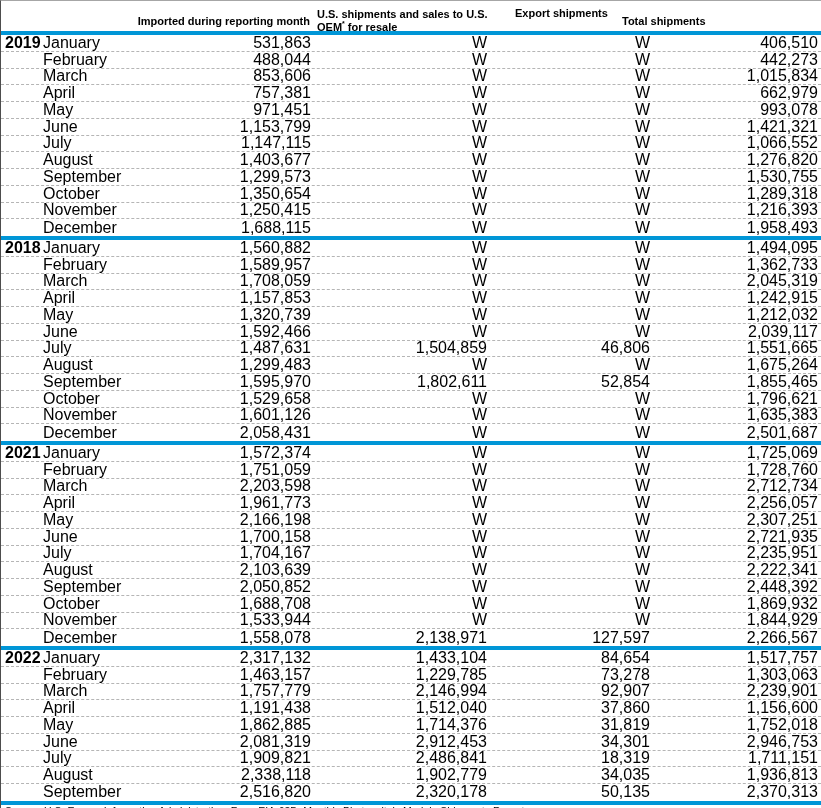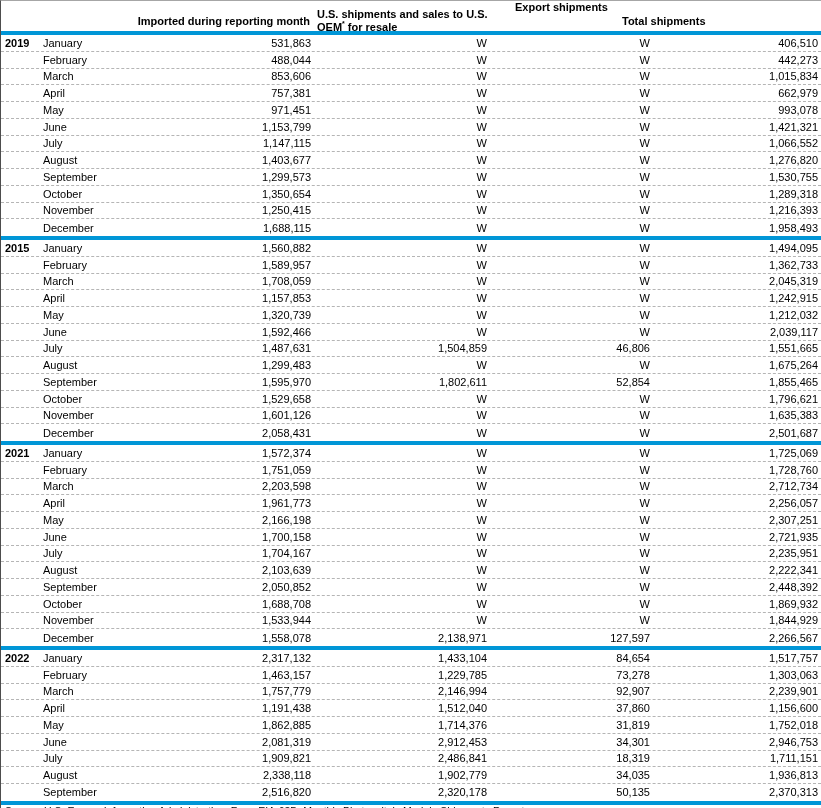--- a/index.html
+++ b/index.html
@@ -12,30 +12,30 @@
     border-top:1px solid #a6a6a6;
     border-left:1px solid #4d4d4d;
     font-family:"Liberation Sans", sans-serif;
     color:#000;
   }
   .thead{position:relative;height:30px;}
   .h{position:absolute;font-size:11px;font-weight:bold;white-space:nowrap;line-height:13px;}
   .h-imported{right:511px;bottom:3px;}
   .h-oem{left:316px;top:7px;}
   .h-oem sup{font-size:7px;line-height:0;}
-  .h-export{left:482px;bottom:17px;padding-left:32px;}
+  .h-export{left:482px;bottom:11px;padding-left:32px;}
   .h-total{left:621px;bottom:3px;}
   .bar{height:4px;background:#0096d7;}
   .row{
     display:grid;
     grid-template-columns:42px 103px 165px 176px 163px 168px;
     height:16.75px;
     box-sizing:border-box;
     align-items:center;
-    font-size:11px;
+    font-size:16px;
     line-height:12px;
   }
   .row:not(:last-child){border-bottom:1px dashed #b5b5b5;}
   .c-year{font-weight:bold;padding-left:4px;}
   .num{text-align:right;white-space:nowrap;}
   .c-total{font-weight:normal;}
   .footer-note{
     position:absolute;left:4px;top:804px;
     font-size:10.5px;white-space:nowrap;color:#000;
   }
@@ -152,21 +152,21 @@
           <span class="c-month">December</span>
           <span class="num">1,688,115</span>
           <span class="num">W</span>
           <span class="num">W</span>
           <span class="num c-total">1,958,493</span>
         </div>
       </div>
       <div class="bar"></div>
       <div class="yearblock">
         <div class="row">
-          <span class="c-year">2015</span>
+          <span class="c-year">2018</span>
           <span class="c-month">January</span>
           <span class="num">1,560,882</span>
           <span class="num">W</span>
           <span class="num">W</span>
           <span class="num c-total">1,494,095</span>
         </div>
         <div class="row">
           <span class="c-year"></span>
           <span class="c-month">February</span>
           <span class="num">1,589,957</span>

